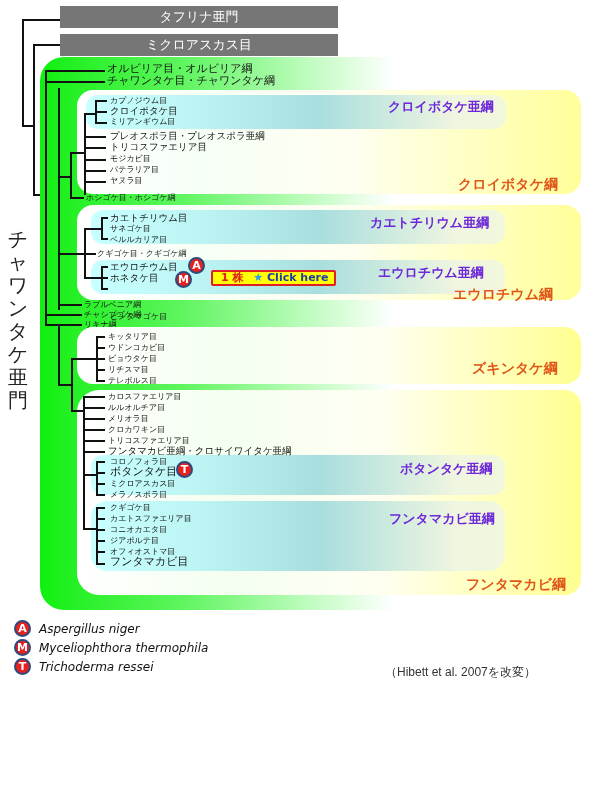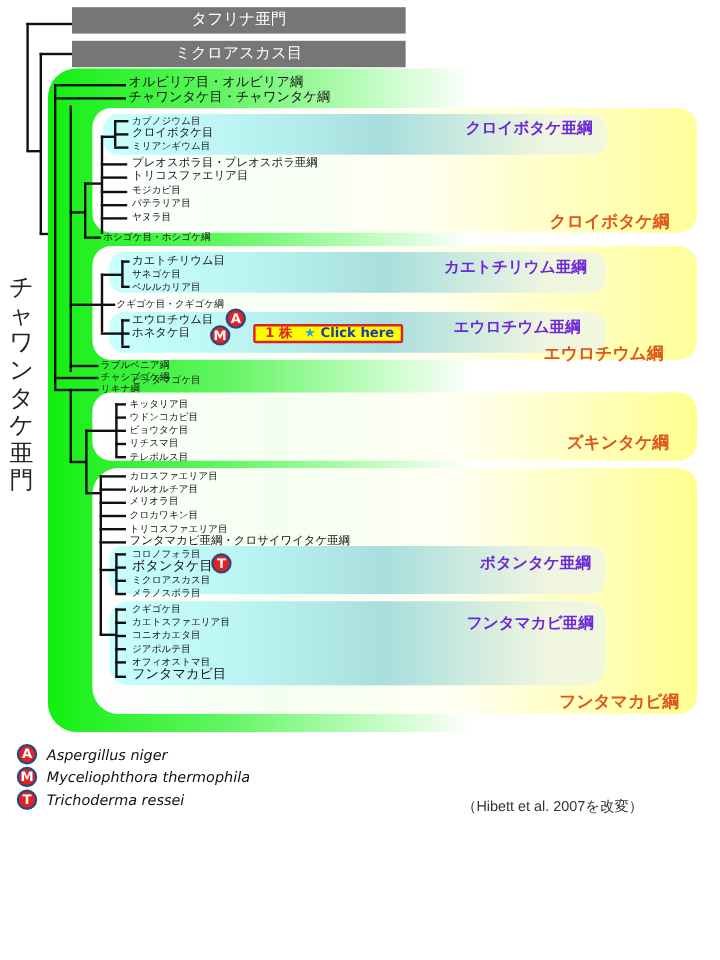--- a/index.html
+++ b/index.html
@@ -193,21 +193,21 @@
 <div class="ln" style="left:96px;top:507px;width:9px;height:1.5px;"></div>
 <div class="ln" style="left:96px;top:518px;width:9px;height:1.5px;"></div>
 <div class="ln" style="left:96px;top:529px;width:9px;height:1.5px;"></div>
 <div class="ln" style="left:96px;top:540px;width:9px;height:1.5px;"></div>
 <div class="ln" style="left:96px;top:551px;width:9px;height:1.5px;"></div>
 <div class="ln" style="left:96px;top:563px;width:9px;height:1.5px;"></div>
 <div class="ln" style="left:83px;top:528px;width:14px;height:1.5px;"></div>
 
 <div class="taxon" style="left:108px;top:392px;">カロスファエリア目</div>
 <div class="taxon" style="left:108px;top:403px;">ルルオルチア目</div>
-<div class="taxon" style="left:108px;top:414px;font-family:Liberation Mono, monospace;">メリオラ目</div>
+<div class="taxon" style="left:108px;top:414px;">メリオラ目</div>
 <div class="taxon" style="left:108px;top:425px;">クロカワキン目</div>
 <div class="taxon" style="left:108px;top:436px;">トリコスファエリア目</div>
 <div class="taxon big" style="left:108px;top:446px;">フンタマカビ亜綱・クロサイワイタケ亜綱</div>
 <div class="taxon" style="left:110px;top:457px;">コロノフォラ目</div>
 <div class="taxon bigger" style="left:110px;top:467px;">ボタンタケ目</div>
 <div class="taxon" style="left:110px;top:479px;">ミクロアスカス目</div>
 <div class="taxon" style="left:110px;top:490px;">メラノスポラ目</div>
 <div class="taxon" style="left:110px;top:503px;">クギゴケ目</div>
 <div class="taxon" style="left:110px;top:514px;">カエトスファエリア目</div>
 <div class="taxon" style="left:110px;top:525px;">コニオカエタ目</div>

